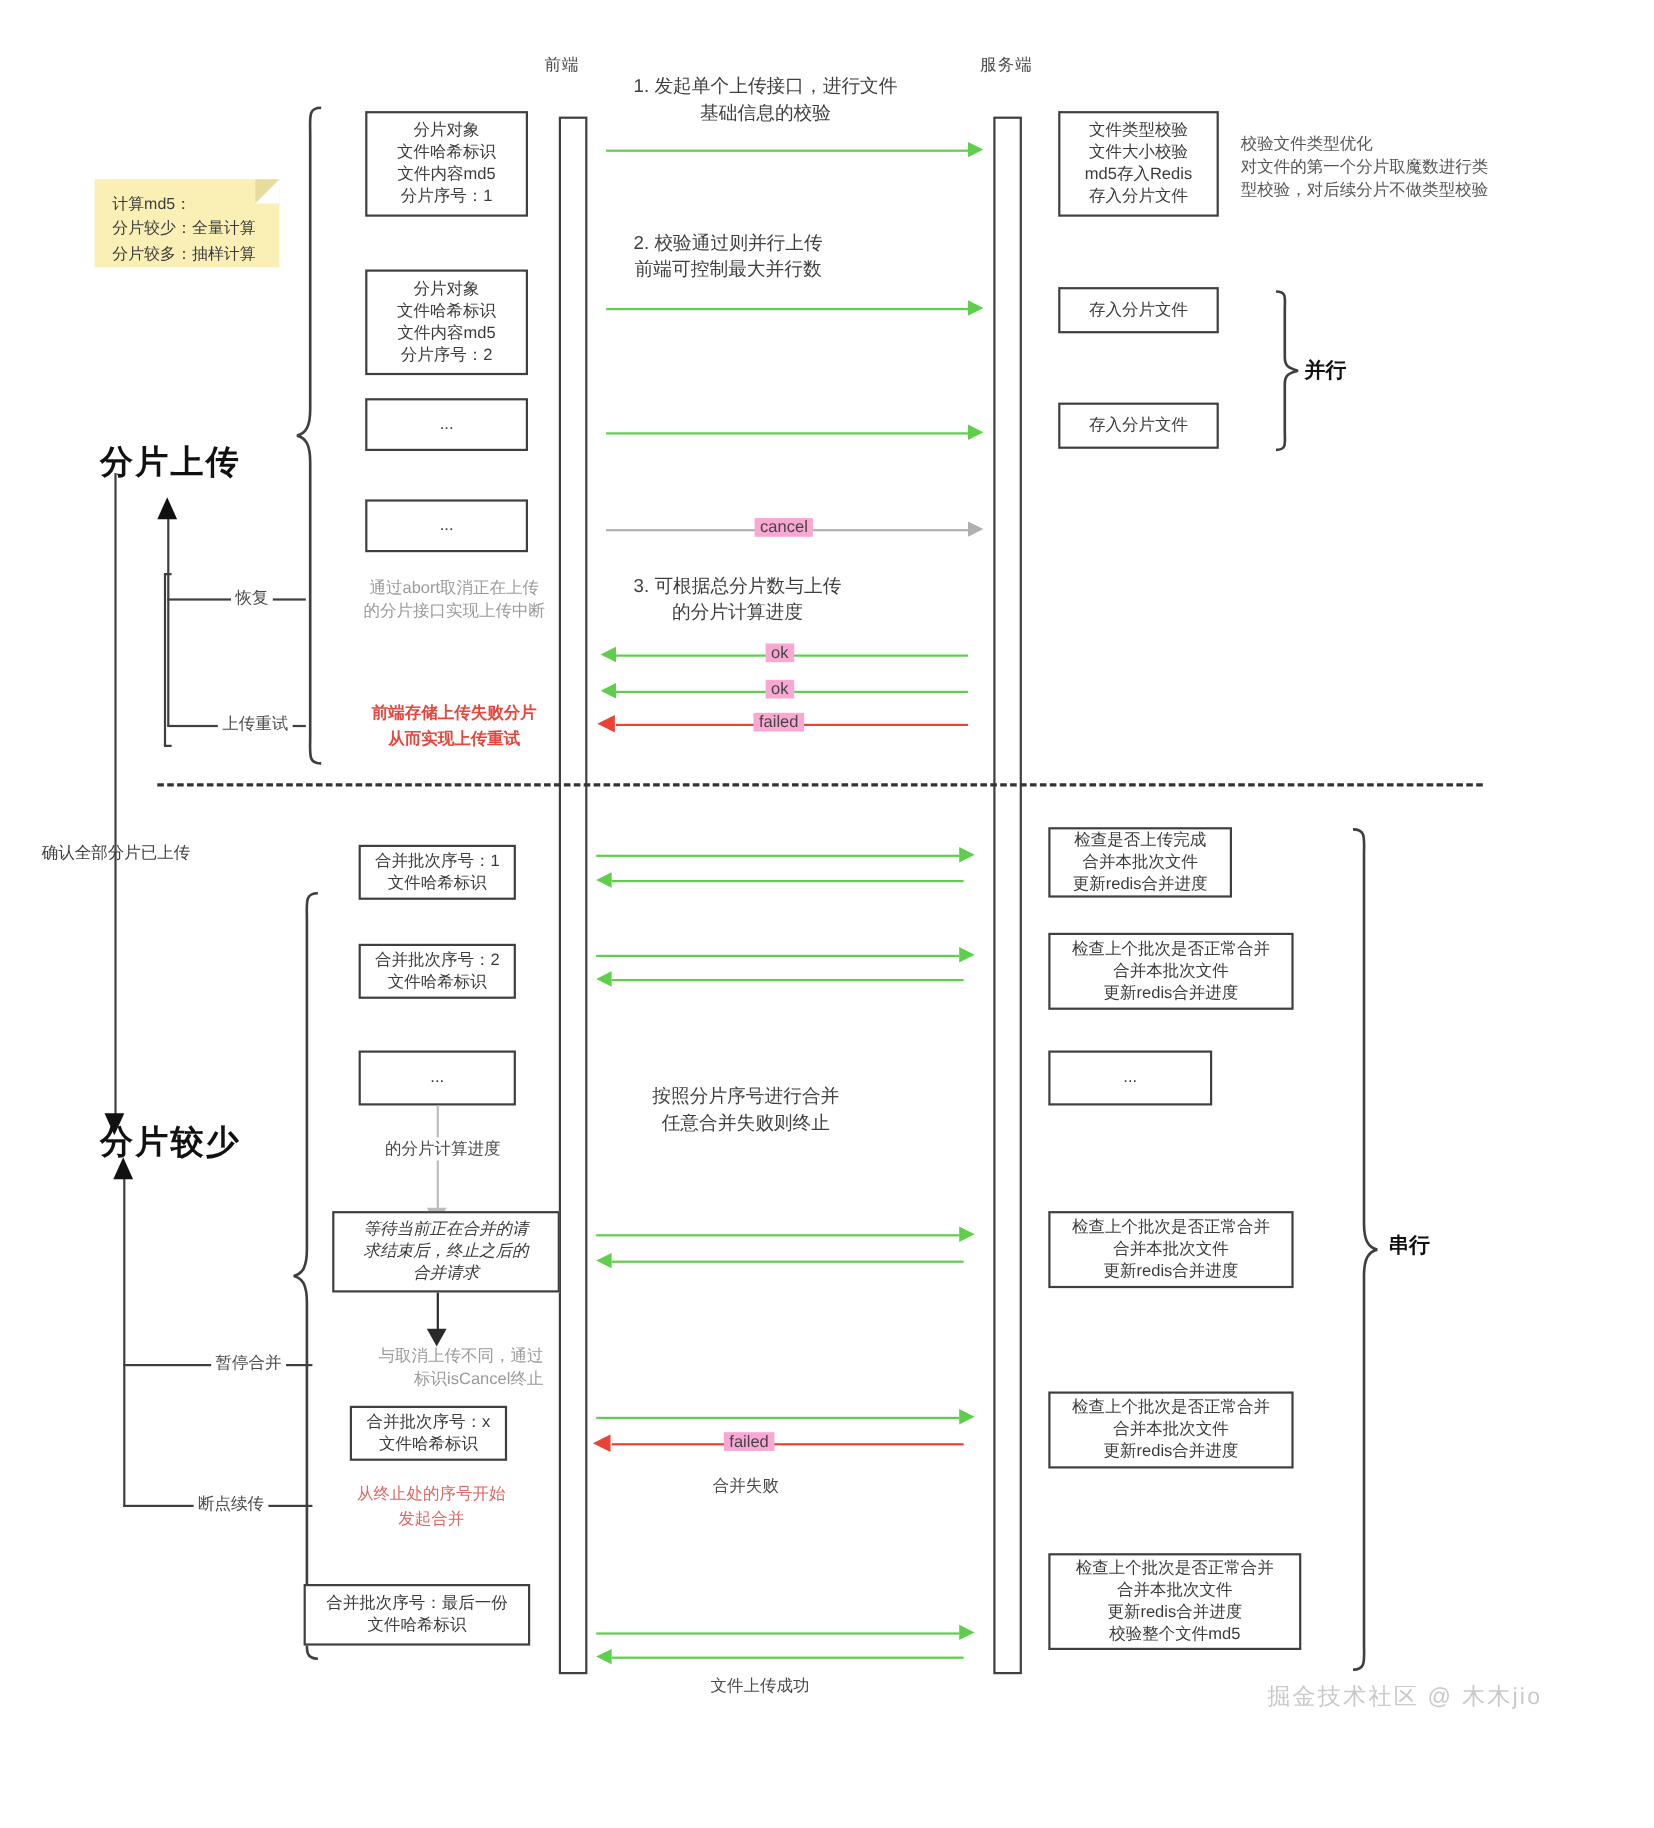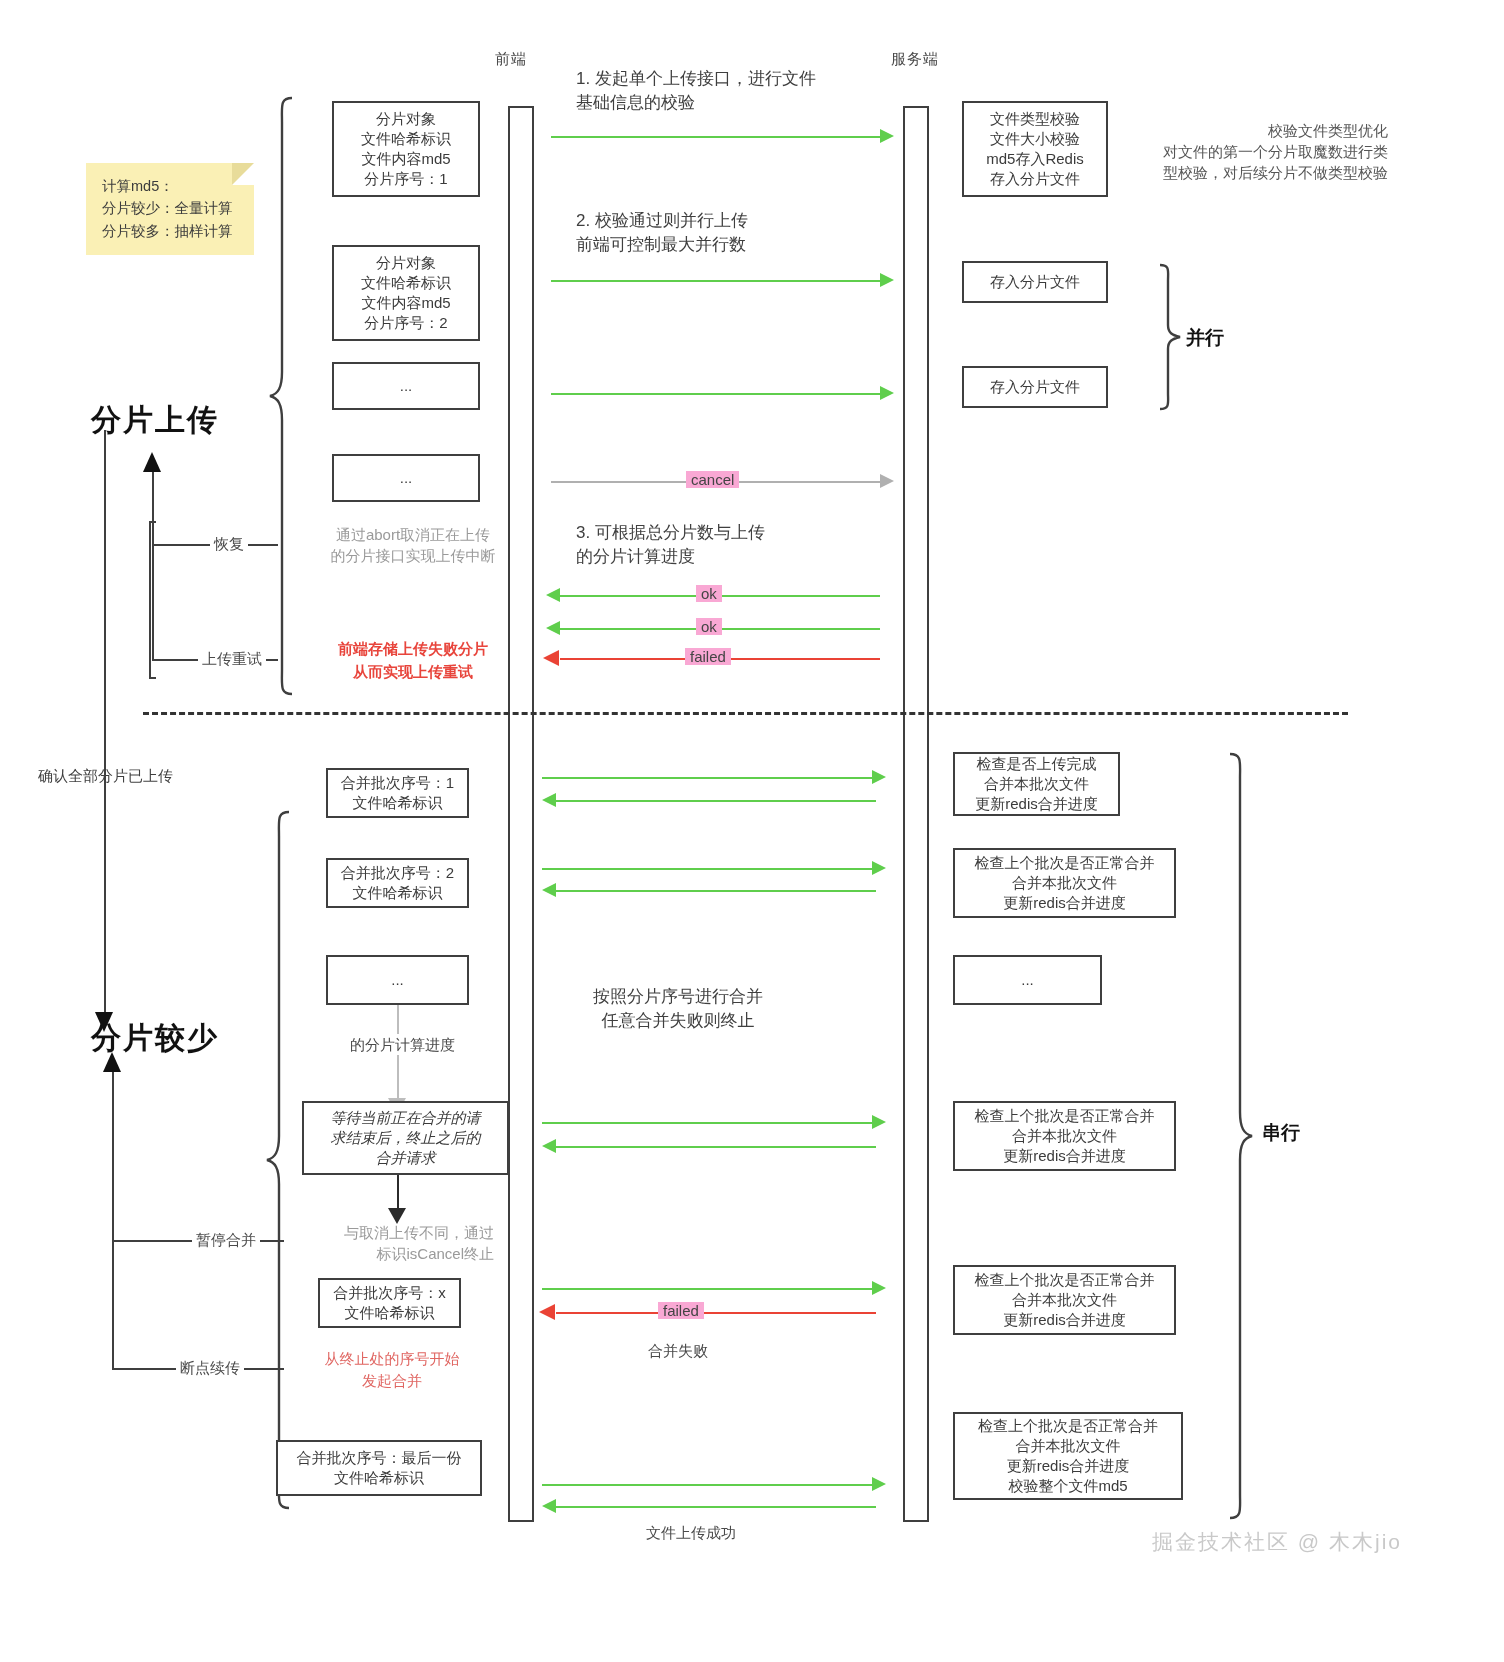--- a/index.html
+++ b/index.html
@@ -18,21 +18,21 @@
   .actor-label{position:absolute;font-size:15px;color:#4a4a4a;letter-spacing:1px;}
   .phase-title{position:absolute;font-size:30px;font-weight:bold;color:#111;letter-spacing:2px;}
   .note{
     position:absolute;background:#faf0b5;color:#3c3c3c;font-size:14.5px;line-height:1.55;
     padding:12px 14px 12px 16px;box-sizing:border-box;white-space:pre-line;
   }
   .note:after{
     content:"";position:absolute;right:0;top:0;border-width:0 0 22px 22px;
     border-style:solid;border-color:#e8dc9a #fff #fff #e8dc9a;
   }
-  .txt{position:absolute;white-space:pre-line;line-height:1.4;}
+  .txt{position:absolute;white-space:pre-line;line-height:1.4;text-align:center;}
   .t-dark{color:#3f3f3f;font-size:17px;}
   .t-grey{color:#9a9a9a;font-size:15px;}
   .t-red{color:#e8453c;font-size:15px;font-weight:bold;}
   .t-redn{color:#e06662;font-size:15px;}
   .t-small{color:#4a4a4a;font-size:15px;}
   .t-bold{font-weight:bold;color:#111;font-size:19px;}
 
   .arrow-line{position:absolute;height:0;border-top-width:2px;border-top-style:solid;}
   .arrow-head{position:absolute;width:0;height:0;border-style:solid;}
   .arrow-label{position:absolute;font-size:15px;background:#f9a8d4;padding:0 5px;color:#444;}
@@ -51,21 +51,21 @@
 <div id="stage">
 
   <div class="actor-label" style="left:495px;top:50px;">前端</div>
   <div class="actor-label" style="left:891px;top:50px;">服务端</div>
 
   <div class="lifeline" style="left:508px;top:106px;width:26px;height:1416px;"></div>
   <div class="lifeline" style="left:903px;top:106px;width:26px;height:1416px;"></div>
 
   <div class="dashed" style="left:143px;top:712px;width:1205px;"></div>
 
-  <div class="note" style="left:86px;top:163px;width:168px;height:92px;">计算md5：
+  <div class="note" style="left:86px;top:163px;width:168px;height:80px;">计算md5：
 分片较少：全量计算
 分片较多：抽样计算</div>
 
   <div class="phase-title" style="left:91px;top:400px;">分片上传</div>
   <div class="phase-title" style="left:91px;top:1018px;">分片较少</div>
 
   <div class="brace abs" style="left:268px;top:96px;">
     <svg width="26" height="600" viewBox="0 0 26 600">
       <path d="M24 2 C12 2 14 10 14 26 L14 276 C14 292 10 298 2 300 C10 302 14 308 14 324 L14 574 C14 590 12 598 24 598" fill="none" stroke="#3f3f3f" stroke-width="2.4"></path>
     </svg>
@@ -149,21 +149,21 @@
 md5存入Redis
 存入分片文件</span>
   </div>
   <div class="box" style="left:962px;top:261px;width:146px;height:42px;">
     <span class="inner">存入分片文件</span>
   </div>
   <div class="box" style="left:962px;top:366px;width:146px;height:42px;">
     <span class="inner">存入分片文件</span>
   </div>
 
-  <div class="txt t-small" style="left:1128px;top:120px;width:260px;text-align:right;color:#555;">校验文件类型优化
+  <div class="txt t-small" style="left:1128px;top:120px;width:260px;text-align:left;color:#555;">校验文件类型优化
 对文件的第一个分片取魔数进行类
 型校验，对后续分片不做类型校验</div>
 
   <div class="brace abs" style="left:1158px;top:263px;">
     <svg width="24" height="148" viewBox="0 0 24 148">
       <path d="M2 2 C12 2 10 8 10 18 L10 62 C10 70 14 72 22 74 C14 76 10 78 10 86 L10 130 C10 140 12 146 2 146" fill="none" stroke="#3f3f3f" stroke-width="2.4"></path>
     </svg>
   </div>
   <div class="txt t-bold" style="left:1186px;top:325px;">并行</div>
 

